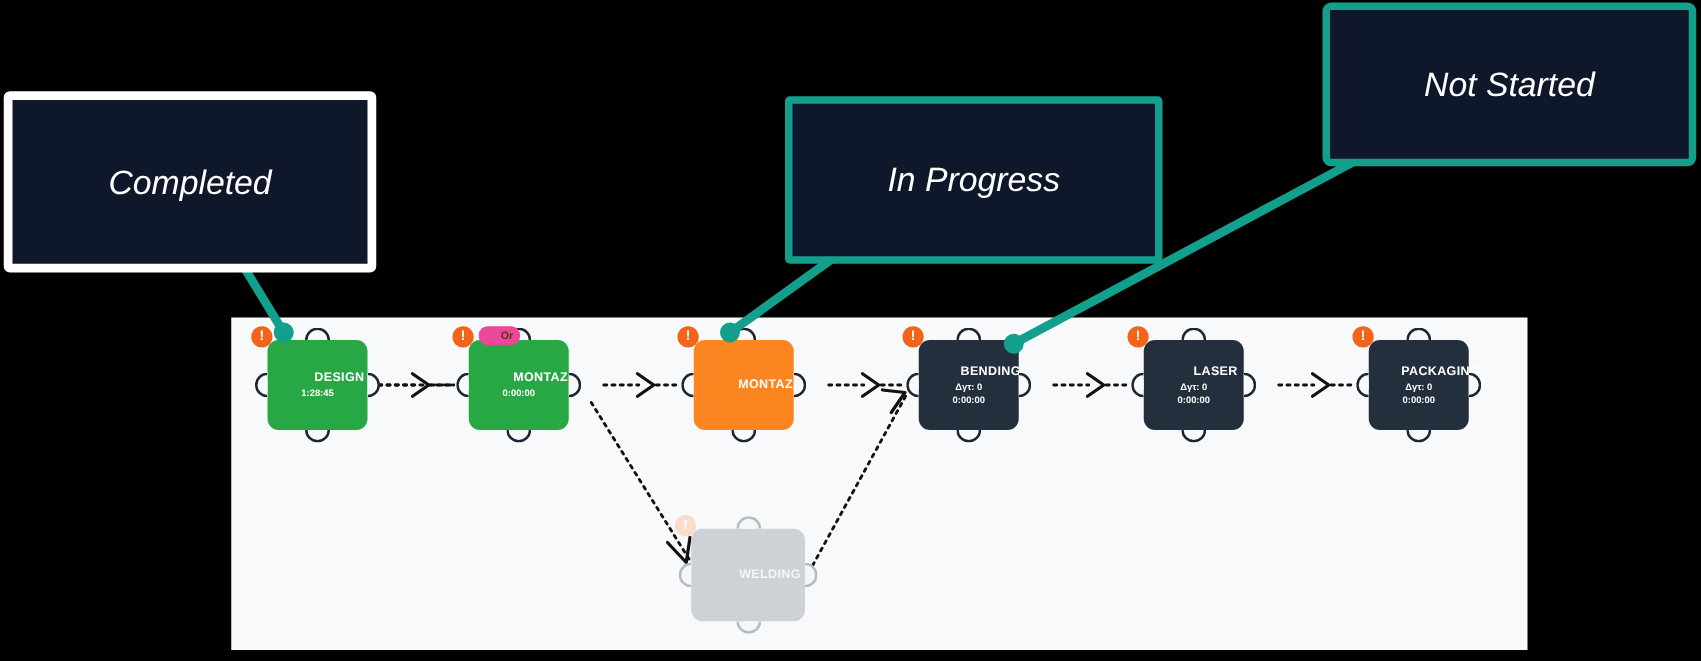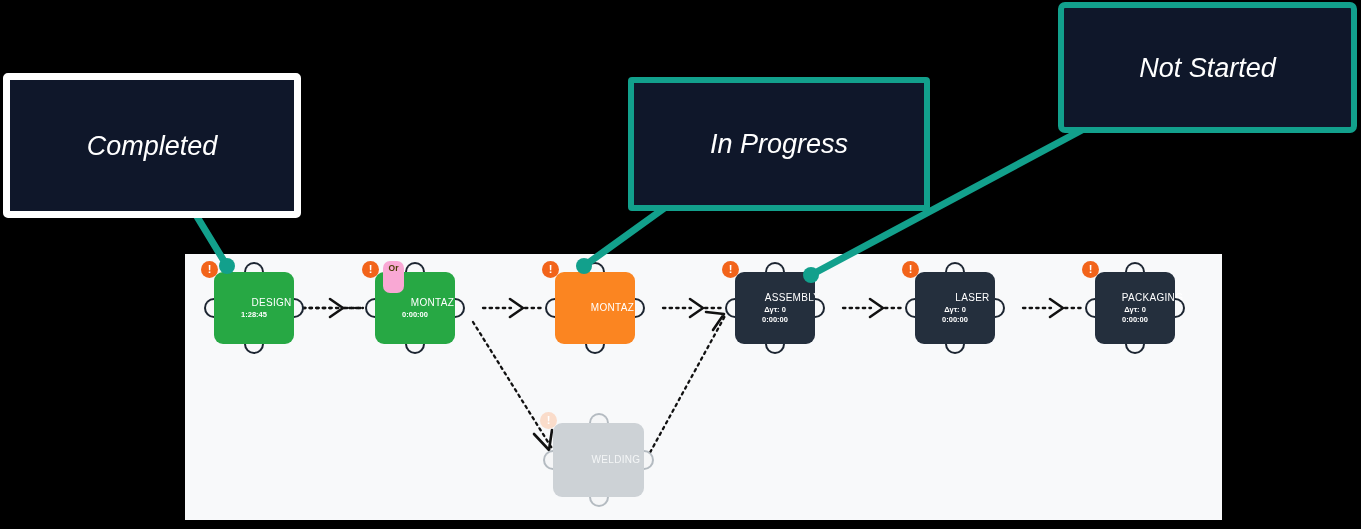--- a/index.html
+++ b/index.html
@@ -20,21 +20,21 @@
   
   .edges{position:absolute;left:0;top:0;width:1037px;height:266px;pointer-events:none;}
 
   
   .node{
     position:absolute;width:80px;height:72px;border-radius:9px;
     display:flex;flex-direction:column;align-items:center;justify-content:center;
     box-sizing:border-box;
   }
   .node .title{
-    font-size:10px;font-weight:normal;letter-spacing:.3px;color:#fff;
+    font-size:10px;font-weight:bold;letter-spacing:.3px;color:#fff;
     line-height:12px;white-space:nowrap;padding-left:35px;
   }
   .node .sub{
     font-size:7.5px;font-weight:bold;color:#fff;line-height:9.5px;
     white-space:nowrap;margin-top:1px;
   }
   .node.green{background:#27a844;}
   .node.orange{background:#fb8521;}
   .node.dark{background:#242f3d;}
   .node.muted{background:#cdd2d6;}
@@ -53,23 +53,23 @@
   .node.muted .port{border-color:#b4bbc1;background:#f5f6f7;}
 
   
   .badge-warn{
     position:absolute;left:-13px;top:-11px;width:17px;height:17px;border-radius:50%;
     background:#f2641a;color:#fff;font-size:11px;font-weight:bold;line-height:17px;
     text-align:center;z-index:4;
   }
   .node.muted .badge-warn{background:#fadcca;color:#fff;}
   .badge-or{
-    position:absolute;left:8px;top:-11px;width:21px;height:32px;border-radius:7px;
-    background:#f9a8d4;color:#4a3c05;font-size:8.5px;font-weight:bold;line-height:15px;
-    text-align:center;z-index:4;
+    position:absolute;left:8px;top:-11px;width:21px;height:15px;border-radius:7px;
+    background:#ec4899;color:#4a3c05;font-size:8.5px;font-weight:bold;line-height:15px;
+    text-align:center;z-index:4;padding-left:12px;
   }
 
   
   .callout{
     position:absolute;display:flex;align-items:center;justify-content:center;
     background:#0f172a;box-sizing:border-box;font-style:italic;
   }
   .callout span{color:#fff;font-size:27px;line-height:30px;white-space:nowrap;}
   .callout.completed{left:3px;top:73px;width:298px;height:145px;
     border:7px solid #ffffff;border-radius:5px;justify-content:center;}
@@ -157,21 +157,21 @@
       <div class="port right"></div>
       <div class="title">MONTAZ</div>
     </div>
 
     <div class="node dark" style="left:550px;top:18px;">
       <div class="badge-warn">!</div>
       <div class="port top"></div>
       <div class="port bottom"></div>
       <div class="port left"></div>
       <div class="port right"></div>
-      <div class="title">ASSEMBLY</div>
+      <div class="title">BENDING</div>
       <div class="sub">Δγτ: 0</div>
       <div class="sub">0:00:00</div>
     </div>
 
     <div class="node dark" style="left:730px;top:18px;">
       <div class="badge-warn">!</div>
       <div class="port top"></div>
       <div class="port bottom"></div>
       <div class="port left"></div>
       <div class="port right"></div>

